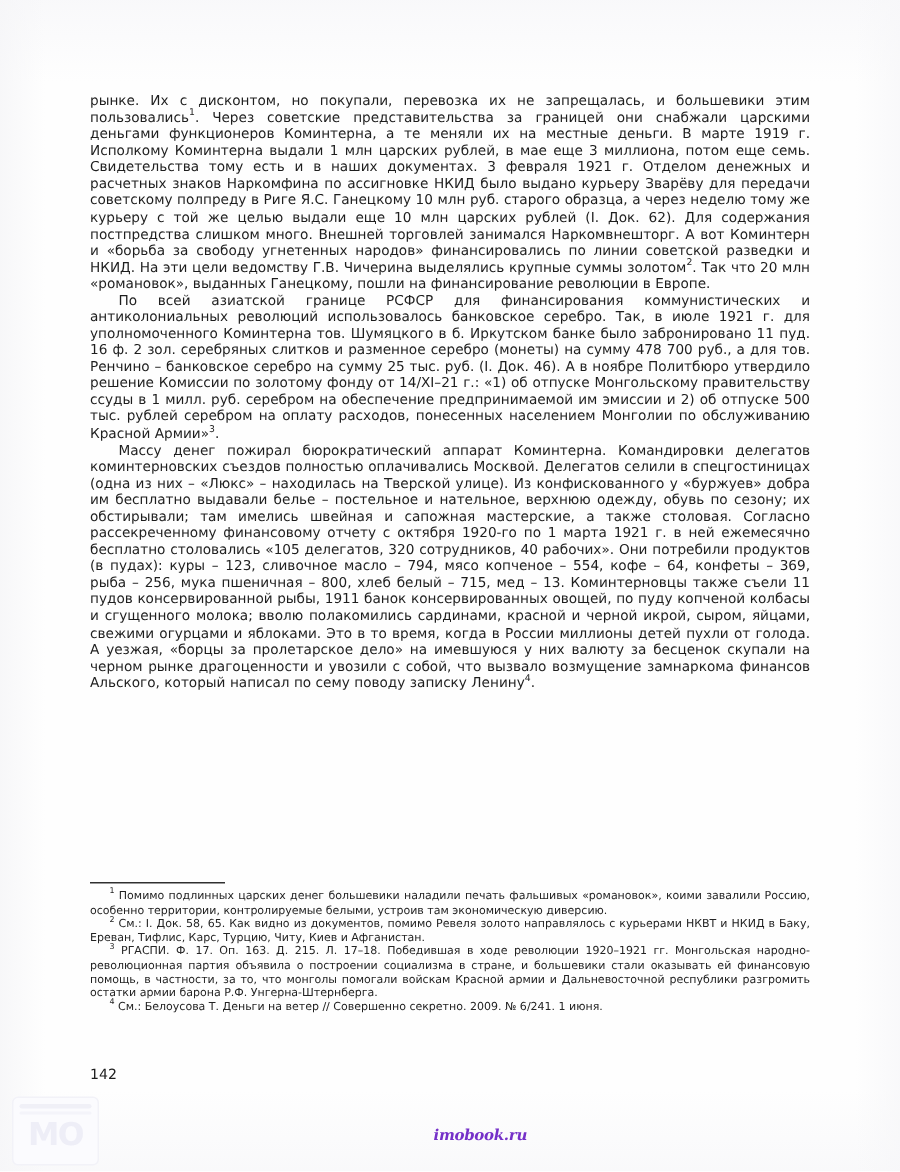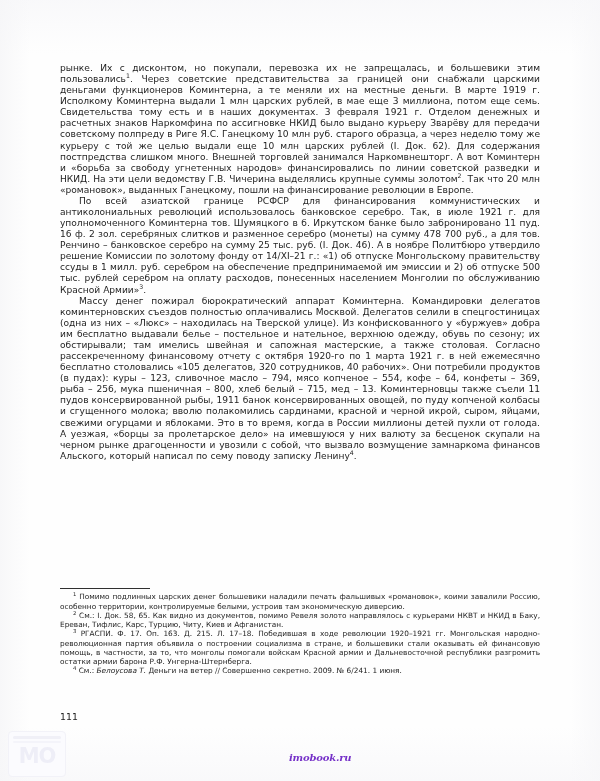--- a/index.html
+++ b/index.html
@@ -88,21 +88,21 @@
     text-justify: inter-word;
     font-size: 7.35px;
     line-height: 9.25px;
     text-indent: 13px;
     color: #232323;
     letter-spacing: -0.005px;
   }
   p.fn sup {
     font-size: 5.3px;
   }
-  .it { font-style: italic; }
+  .it { }
 
   
   .page-number {
     position: absolute;
     left: 60px;
     top: 711px;
     font-size: 9.4px;
     line-height: 11px;
     color: #1d1d1d;
   }
@@ -174,21 +174,21 @@
   </div>
 
   <div class="footnotes">
     <div class="fn-rule"></div>
     <p class="fn"><sup>1</sup> Помимо подлинных царских денег большевики наладили печать фальшивых «романовок», коими завалили Россию, особенно территории, контролируемые белыми, устроив там экономическую диверсию.</p>
     <p class="fn"><sup>2</sup> См.: I. Док. 58, 65. Как видно из документов, помимо Ревеля золото направлялось с курьерами НКВТ и НКИД в Баку, Ереван, Тифлис, Карс, Турцию, Читу, Киев и Афганистан.</p>
     <p class="fn"><sup>3</sup> РГАСПИ. Ф. 17. Оп. 163. Д. 215. Л. 17–18. Победившая в ходе революции 1920–1921 гг. Монгольская народно-революционная партия объявила о построении социализма в стране, и большевики стали оказывать ей финансовую помощь, в частности, за то, что монголы помогали войскам Красной армии и Дальневосточной республики разгромить остатки армии барона Р.Ф. Унгерна-Штернберга.</p>
     <p class="fn"><sup>4</sup> См.: <span class="it">Белоусова Т.</span> Деньги на ветер // Совершенно секретно. 2009. № 6/241. 1 июня.</p>
   </div>
 
-  <div class="page-number">111</div>
+  <div class="page-number">142</div>
 
   <div class="wm-logo">
     <div class="bar"></div>
     <div class="bar bar2"></div>
     <div class="mo">MO</div>
   </div>
 
   <div class="wm-site" style="color: rgb(106, 31, 196);">imobook.ru</div>
 
 </div>

